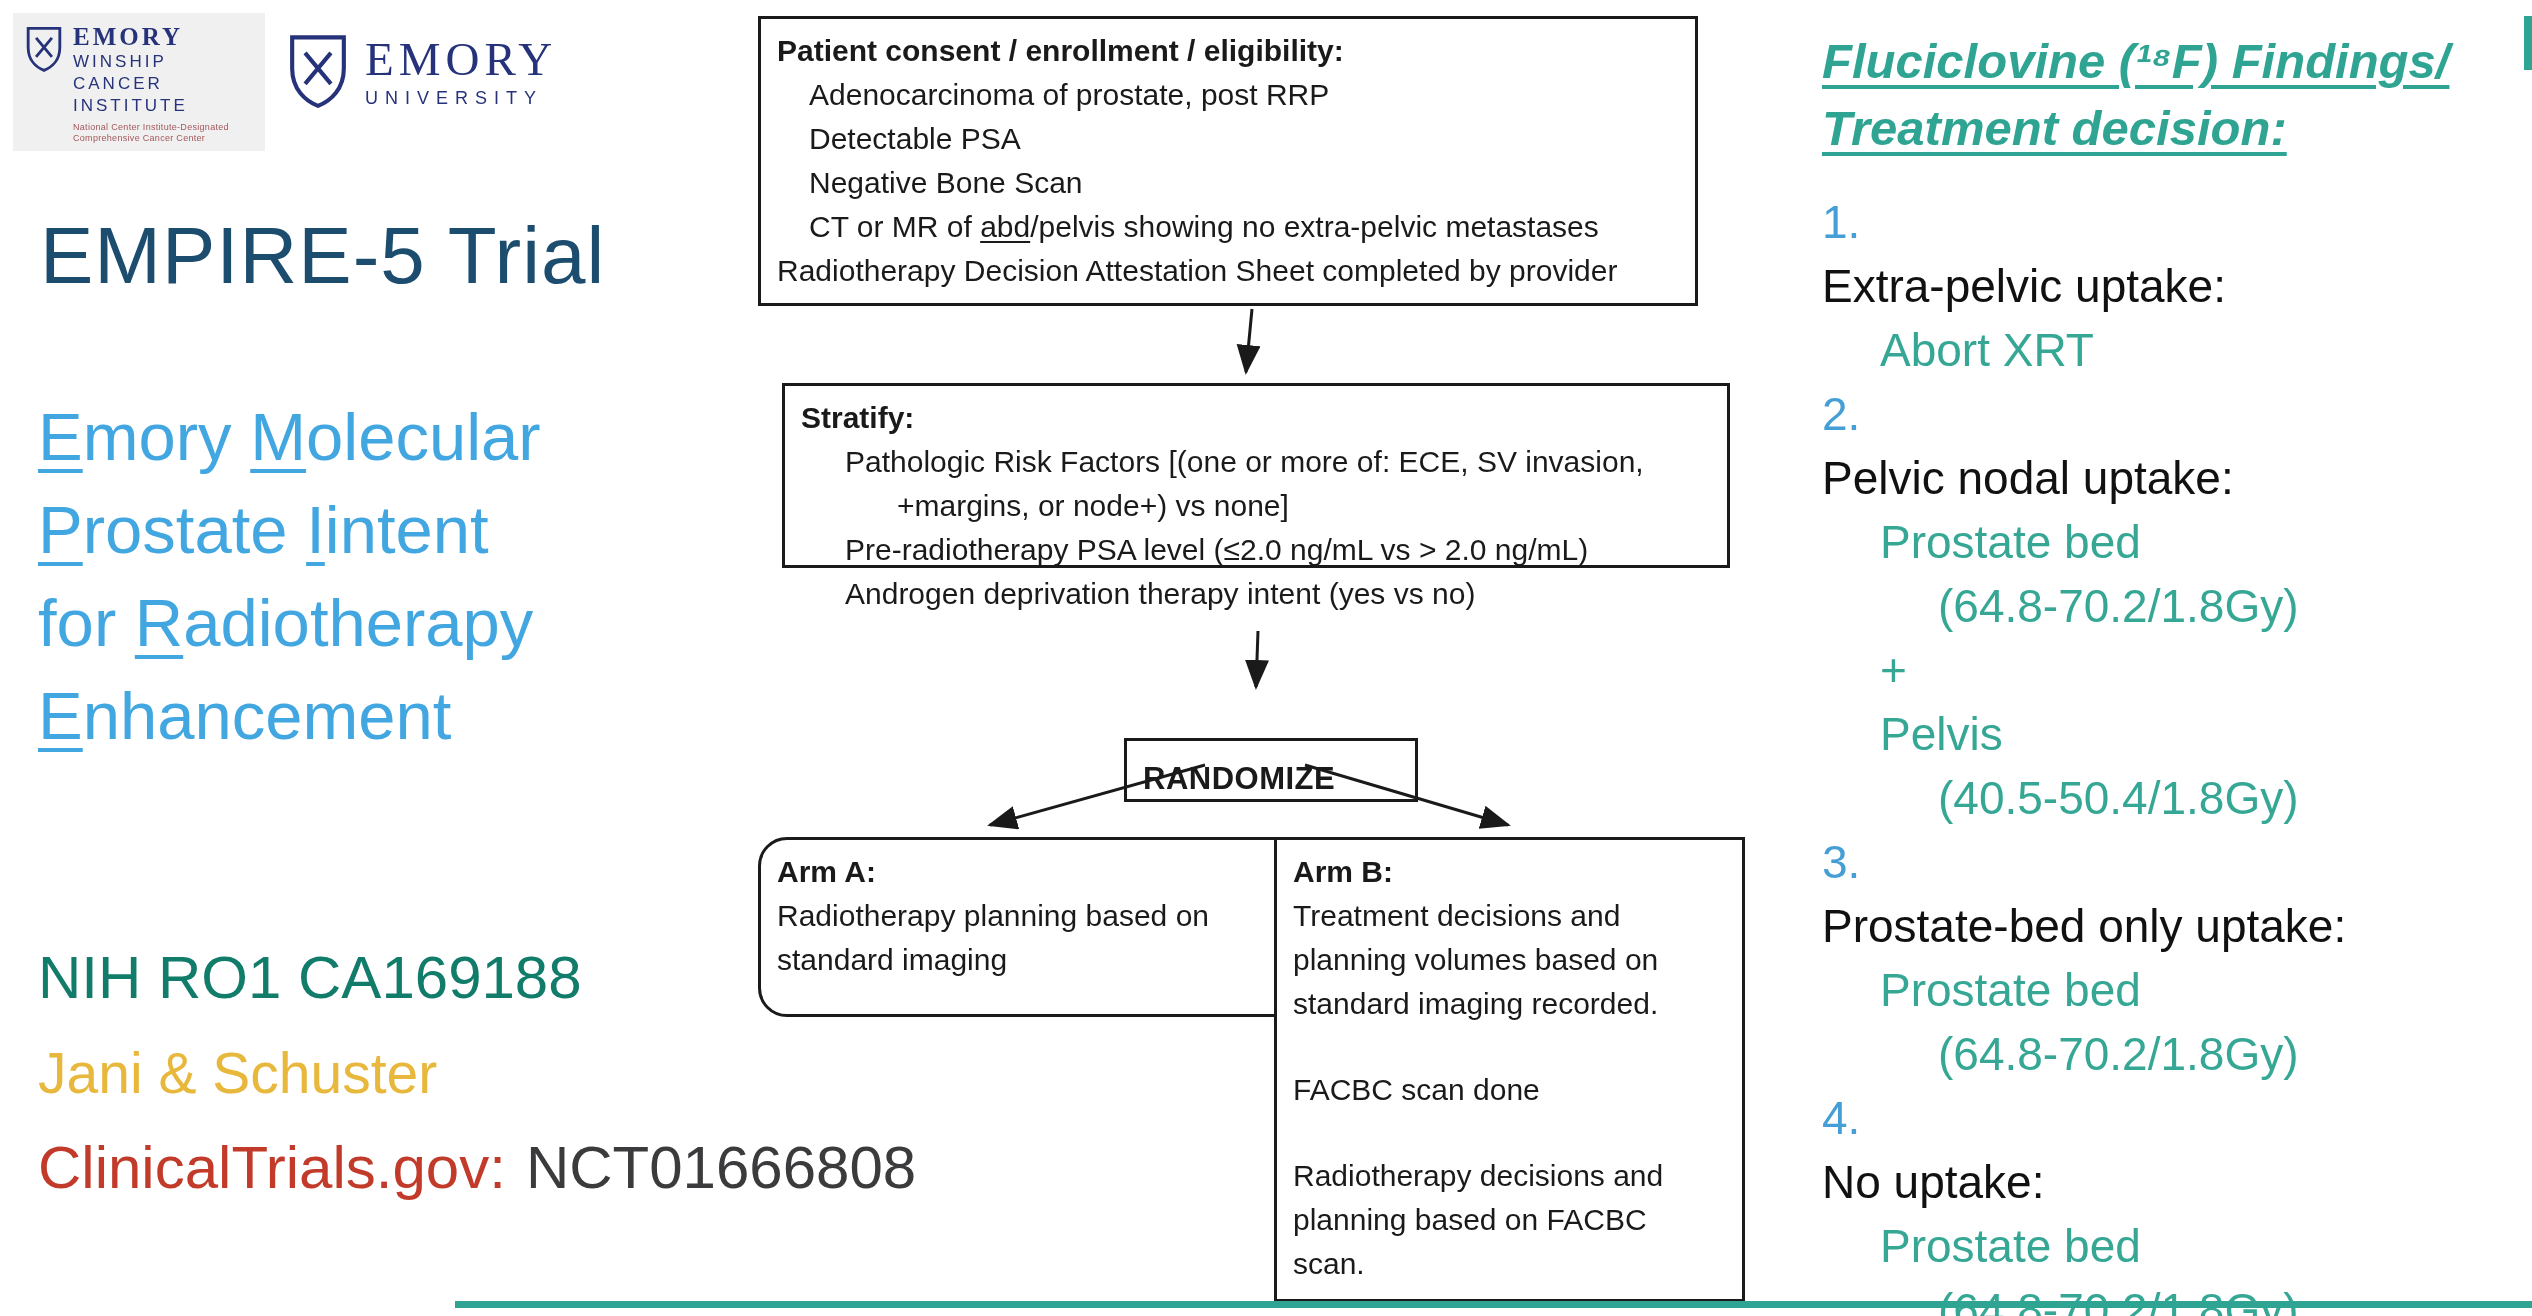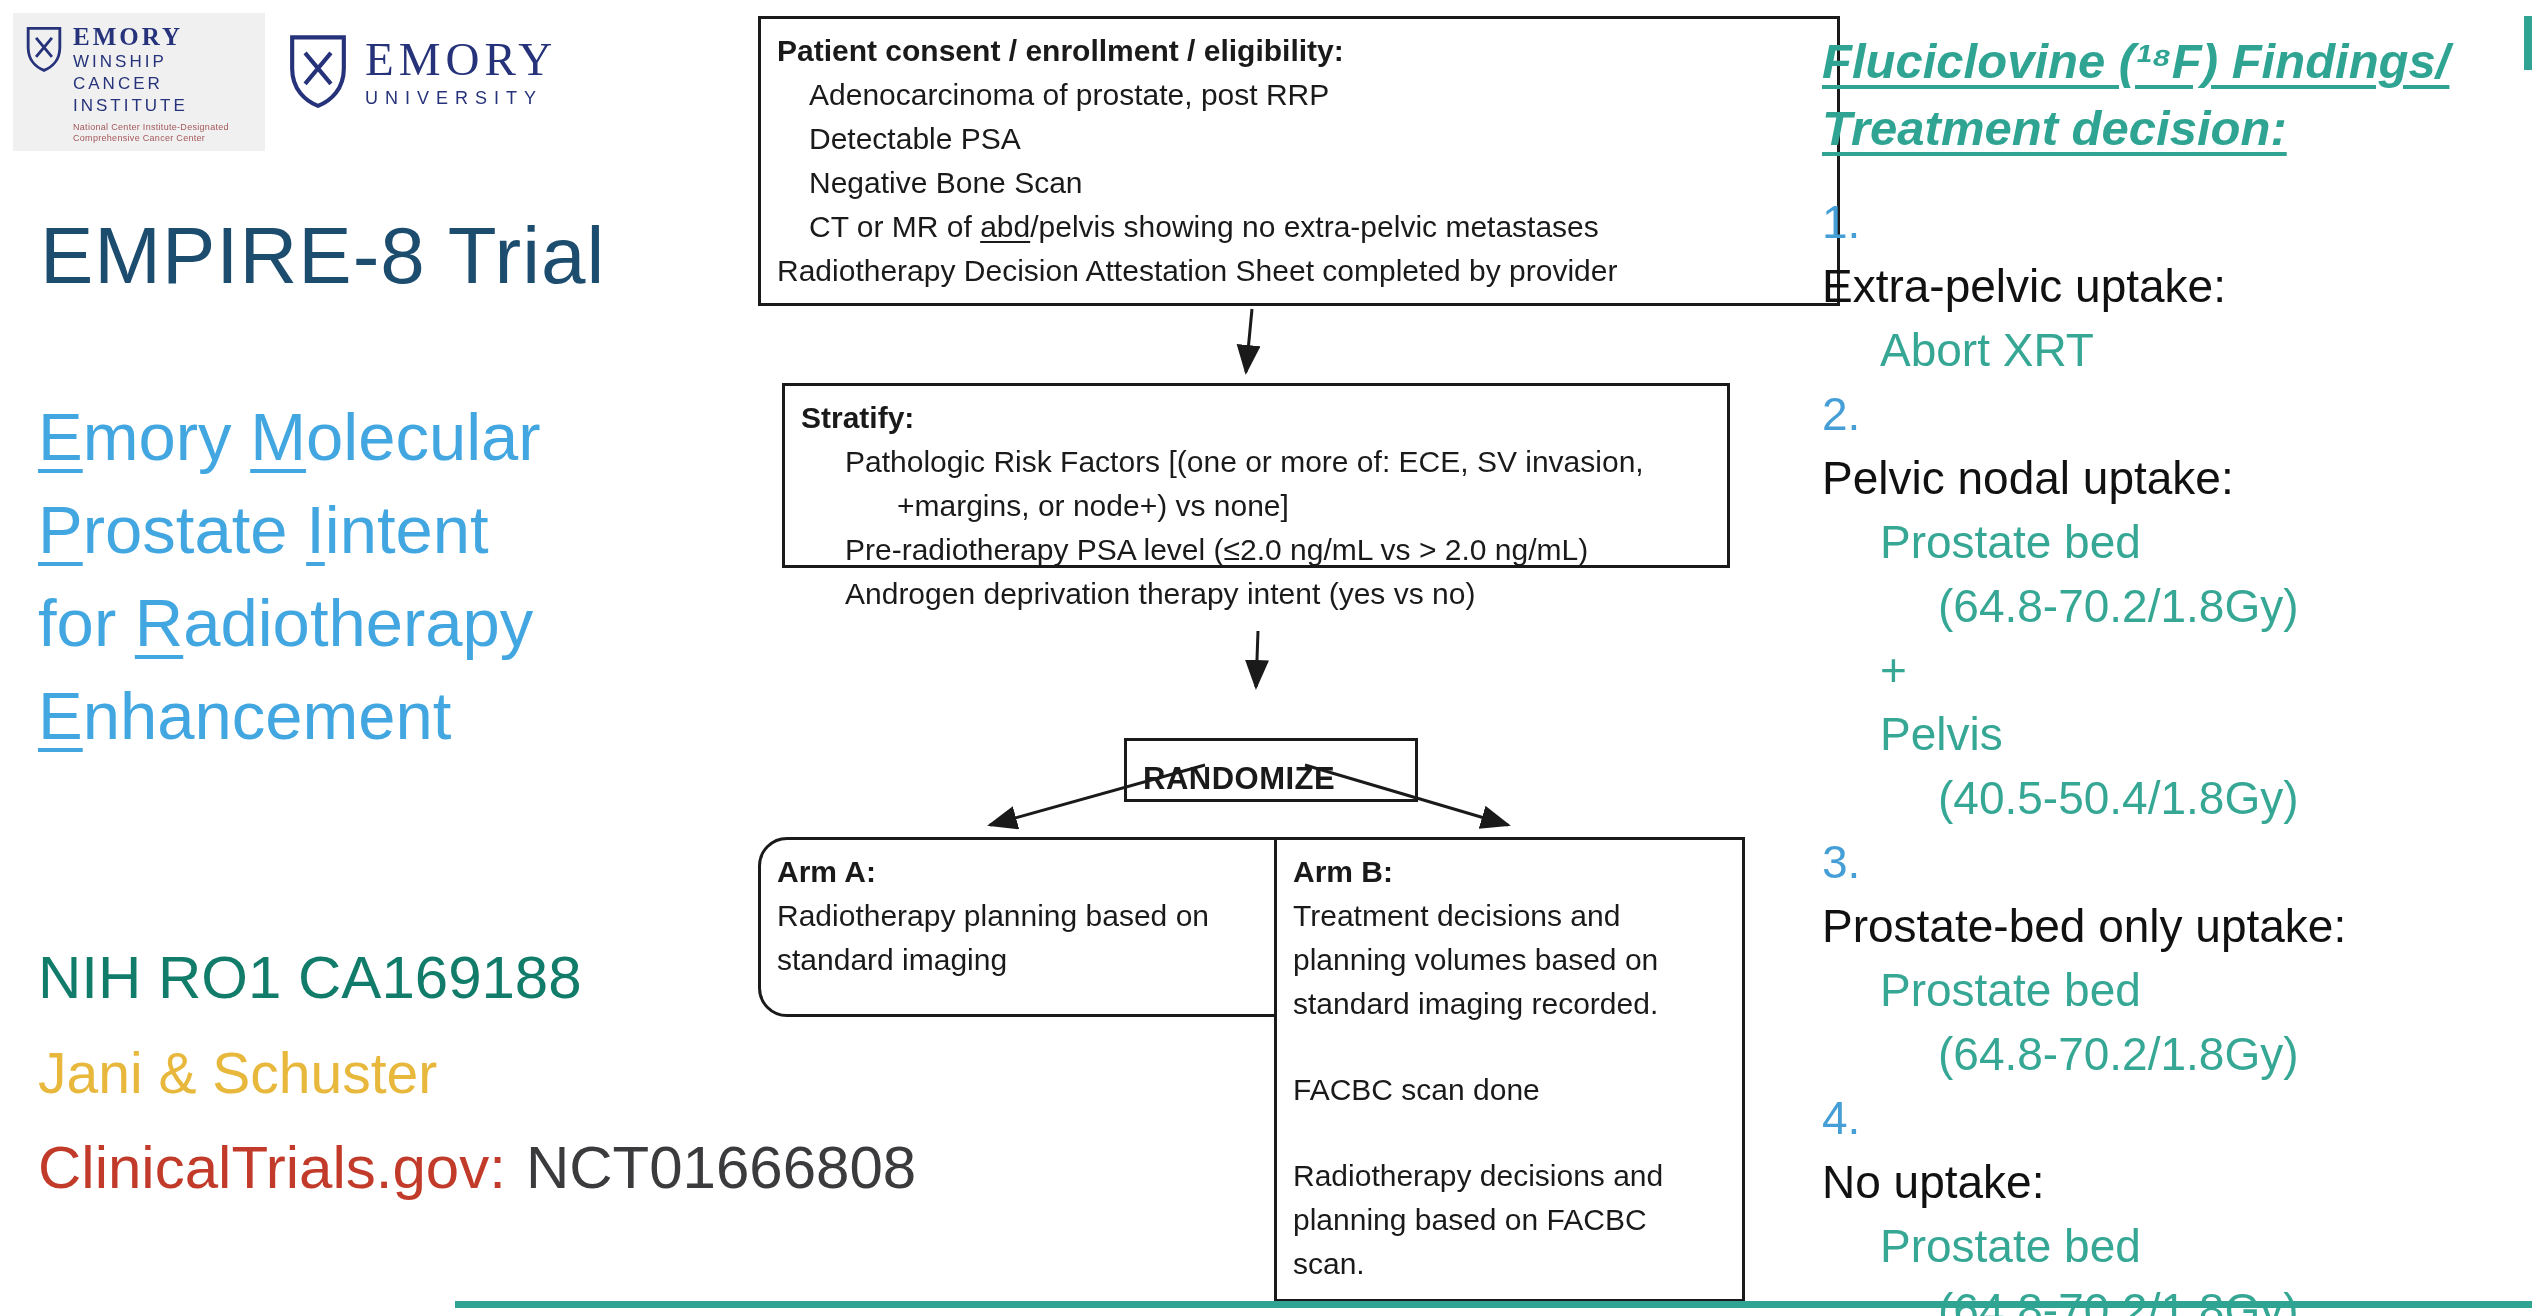--- a/index.html
+++ b/index.html
@@ -38,21 +38,21 @@
   #grant   { left:38px; top:943px;  font-size:60px; color:var(--teal_grant); }
   #authors { left:38px; top:1040px; font-size:57px; color:var(--gold); }
   #registry{ left:38px; top:1133px; font-size:60px; }
   .registry-label { color:var(--red); }
   .registry-id { color:var(--dark_text); margin-left:20px; }
 
   
   .fbox { position:absolute; border:3px solid var(--box_border); background:#fff;
     font-size:30px; line-height:44px; padding:10px 16px; }
   .fbox-title { font-weight:bold; }
-  #box-eligibility { left:758px; top:16px;  width:1082px; height:290px; }
+  #box-eligibility { left:758px; top:16px;  width:940px; height:290px; }
   .elig-item  { padding-left:32px; }
   .spell-underline { text-decoration:underline; text-decoration-thickness:2px; text-underline-offset:4px; }
   #box-stratify { left:782px; top:383px; width:948px; height:185px; }
   .strat-item  { padding-left:44px; }
   .strat-item2 { padding-left:96px; }
   #box-randomize { left:1124px; top:698px; width:294px; height:64px; font-weight:bold;
     text-align:left; line-height:56px; font-size:31px; letter-spacing:.5px;margin-top:40px; }
   #box-arm-a { left:758px;  top:837px; width:575px; height:180px;border-radius:29px; }
   #box-arm-b { left:1274px; top:837px; width:471px; height:465px; }
   .armb-para { margin-bottom:42px; }
@@ -99,21 +99,21 @@
   <svg width="62" height="78" viewBox="0 0 24 30">
     <path d="M2 2 H22 V14 C22 22 17 26.5 12 28.5 C7 26.5 2 22 2 14 Z" fill="none" stroke="#26337a" stroke-width="1.6"></path>
     <path d="M7 8 L17 20 M17 8 L7 20" stroke="#26337a" stroke-width="1.6" fill="none"></path>
   </svg>
   <div>
     <div class="u-emory">EMORY</div>
     <div class="u-univ">UNIVERSITY</div>
   </div>
 </div>
 
-<div class="abs" id="empire-title">EMPIRE-8 Trial</div>
+<div class="abs" id="empire-title">EMPIRE-5 Trial</div>
 
 <div class="abs" id="acronym">
   <div><span class="ul">E</span><span>mory </span><span class="ul">M</span><span>olecular</span></div>
   <div><span class="ul">P</span><span>rostate </span><span class="ul">I</span><span>intent</span></div>
   <div><span>for </span><span class="ul">R</span><span>adiotherapy</span></div>
   <div><span class="ul">E</span><span>nhancement</span></div>
 </div>
 
 <div class="abs" id="grant">NIH RO1 CA169188</div>
 <div class="abs" id="authors">Jani &amp; Schuster</div>

